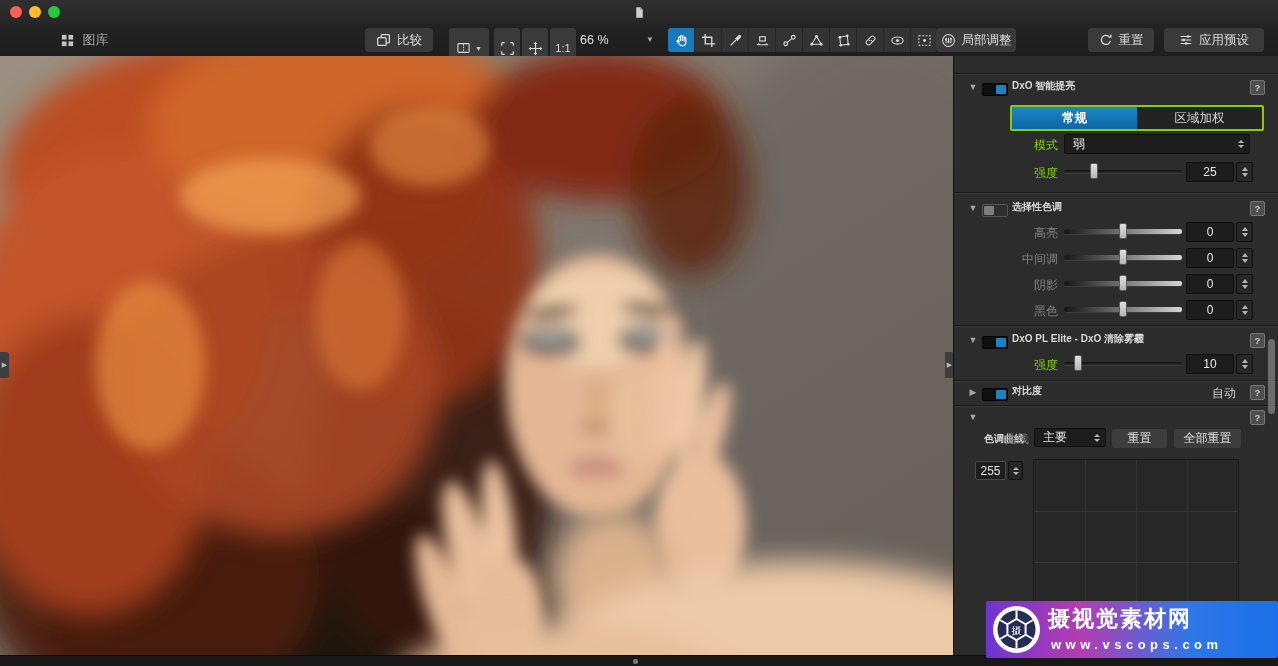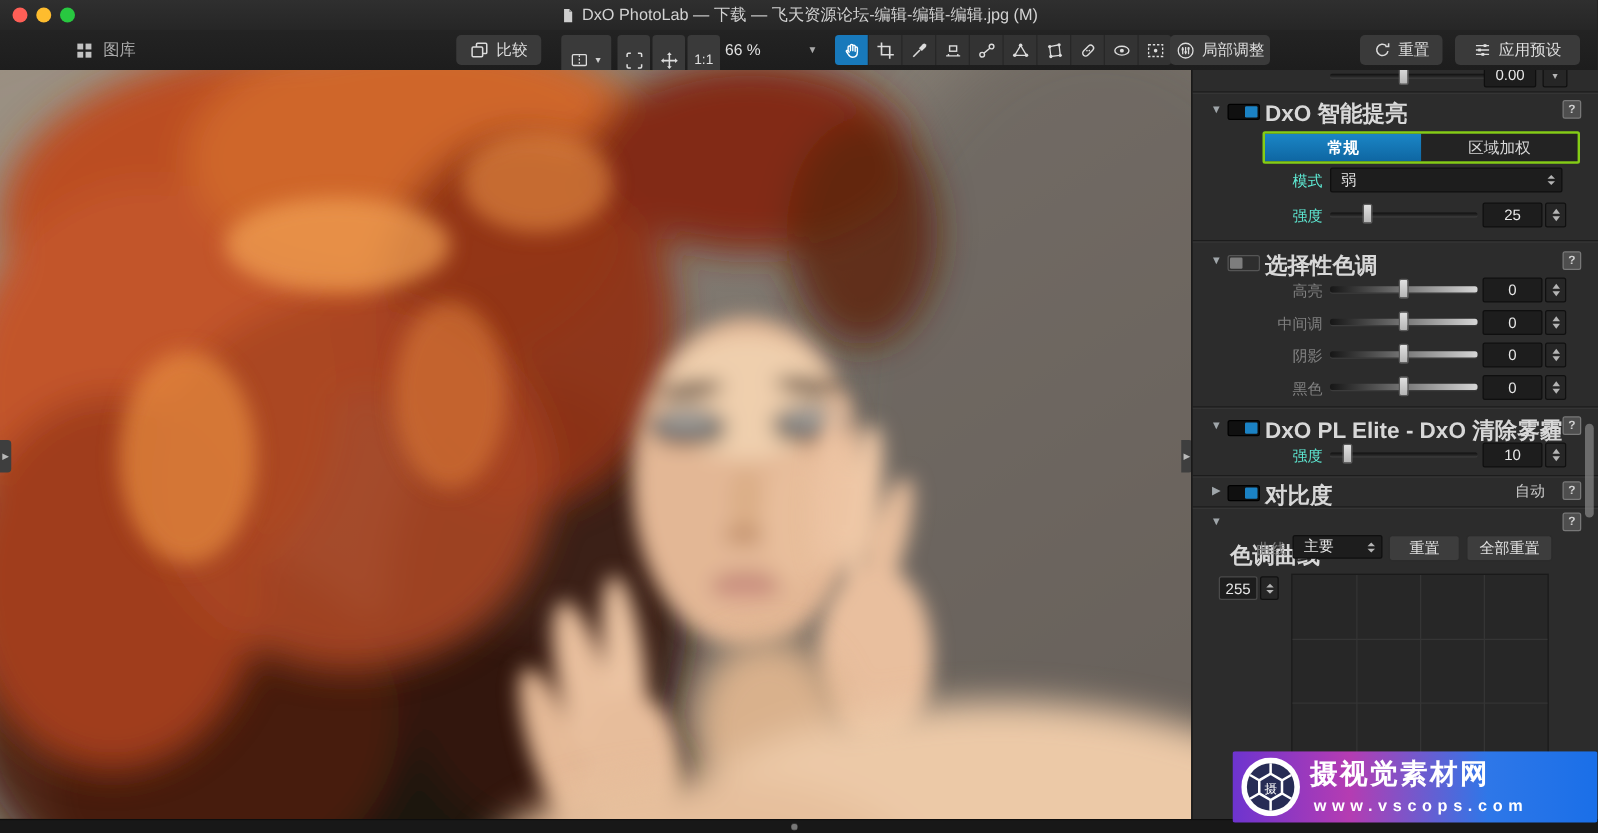--- a/index.html
+++ b/index.html
@@ -36,29 +36,29 @@
   
   .canvas{left:0;top:56px;width:953px;height:599px;overflow:hidden;background:#6f6963;}
   .edgehandle{width:9px;height:26px;background:#3e3e3e;border-radius:0 3px 3px 0;
               display:flex;align-items:center;justify-content:center;color:#b9b9b9;font-size:7px;}
   .bottomstrip{left:0;top:655px;width:1278px;height:11px;background:#181818;border-top:1px solid #0c0c0c;}
   .hthumb{left:633px;top:659px;width:5px;height:5px;background:#777;border-radius:2px;}
   
   .panel{left:953px;top:56px;width:325px;height:610px;background:#2c2c2c;border-left:1px solid #121212;overflow:hidden;}
   .sepline{left:0;width:325px;height:1px;background:#1c1c1c;box-shadow:0 1px 0 #383838;}
   .coltri{font-size:9px;color:#a0a6aa;width:12px;text-align:center;}
-  .sectitle{font-size:18px;font-weight:bold;color:#d8d8d8;white-space:nowrap;}
+  .sectitle{font-size:10px;font-weight:bold;color:#d8d8d8;white-space:nowrap;}
   .help{width:13px;height:13px;background:#4e4e4e;border:1px solid #787878;border-radius:2px;
         color:#d0d0d0;font-size:9.5px;font-weight:bold;display:flex;align-items:center;justify-content:center;}
   .toggle{width:24px;height:11px;background:#101010;border:1px solid #000;border-radius:2px;}
   .toggle .knob{position:absolute;top:1px;width:10px;height:9px;border-radius:1px;}
   .toggle.on .knob{right:1px;background:#1b82c4;}
   .toggle.off{background:#2e2e2e;border-color:#555;}
   .toggle.off .knob{left:1px;background:#7d7d7d;}
-  .lbl{width:72px;text-align:right;font-size:12px;color:#5eead4;white-space:nowrap;}
+  .lbl{width:72px;text-align:right;font-size:12px;color:#84cc16;white-space:nowrap;}
   .lbl.dim{color:#818181;}
   .valbox{width:46px;height:18px;background:#1d1d1d;border:1px solid #0f0f0f;border-radius:2px;
           color:#e8e8e8;font-size:12px;display:flex;align-items:center;justify-content:center;}
   .st{width:15px;height:18px;background:#262626;border:1px solid #101010;border-radius:2px;
       display:flex;flex-direction:column;align-items:center;justify-content:center;gap:2px;}
   .tu{width:0;height:0;border-left:3.5px solid transparent;border-right:3.5px solid transparent;border-bottom:4px solid #b5b5b5;}
   .td{width:0;height:0;border-left:3.5px solid transparent;border-right:3.5px solid transparent;border-top:4px solid #b5b5b5;}
   .slider{height:18px;}
   .slider .track{position:absolute;left:0;right:0;top:8px;height:3px;border-radius:2px;
                  background:linear-gradient(#101010,#2e2e2e);box-shadow:0 1px 0 rgba(255,255,255,.08);}
@@ -93,21 +93,20 @@
   <div class="abs tl red"></div>
   <div class="abs tl yellow"></div>
   <div class="abs tl green"></div>
   <div class="abs wtitle">
     <span>
       <svg width="13" height="15" viewBox="0 0 16 16">
             <path d="M4 1.5h5l3 3V14.5H4z" fill="#cfcfcf"></path>
             <path d="M9 1.5v3h3z" fill="#8d8d8d"></path>
           </svg>
     </span>
-    <span>DxO PhotoLab — 下载 — 飞天资源论坛-编辑-编辑-编辑.jpg (M)</span>
   </div>
 </div>
 
 <div class="abs toolbar">
   <div class="abs mtab" style="left:30px;width:108px;">
     <span>
       <svg width="15" height="15" viewBox="0 0 16 16">
             <g fill="#c2c2c2">
               <rect x="2" y="2" width="5" height="5"></rect>
               <rect x="9" y="2" width="5" height="5"></rect>
@@ -363,30 +362,20 @@
 
 <div class="abs edgehandle" style="left:0;top:352px;border-radius:0 3px 3px 0;">
   <span>▶</span>
 </div>
 <div class="abs edgehandle" style="left:945px;top:352px;">
   <span>▶</span>
 </div>
 
 <div class="abs panel">
 
-  <div class="abs" style="left:0;top:-8px;width:325px;height:24px;">
-    <div class="abs slider" style="left:110px;top:3px;width:130px;">
-      <div class="track"></div>
-          <div class="handle" style="left:55px;"></div>
-    </div>
-    <div class="abs valbox" style="left:233px;top:2px;width:40px;">0.00</div>
-    <div class="abs st" style="left:280px;top:4px;width:18px;height:16px;">
-      <span style="font-size:7px;color:#b5b5b5;">▼</span>
-    </div>
-  </div>
   <div class="abs sepline" style="top:17px;"></div>
 
   <div class="abs" style="left:0;top:18px;width:325px;height:117px;">
     <div class="abs coltri" style="left:13px;top:8px;">▼</div>
     <div class="abs toggle on" style="left:28px;top:9px;">
           <div class="knob"></div>
         </div>
     <div class="abs sectitle" style="left:58px;top:5px;">DxO 智能提亮</div>
     <div class="abs help" style="left:296px;top:6px;">?</div>
     <div class="abs segtabs" style="left:56px;top:31px;width:250px;">

